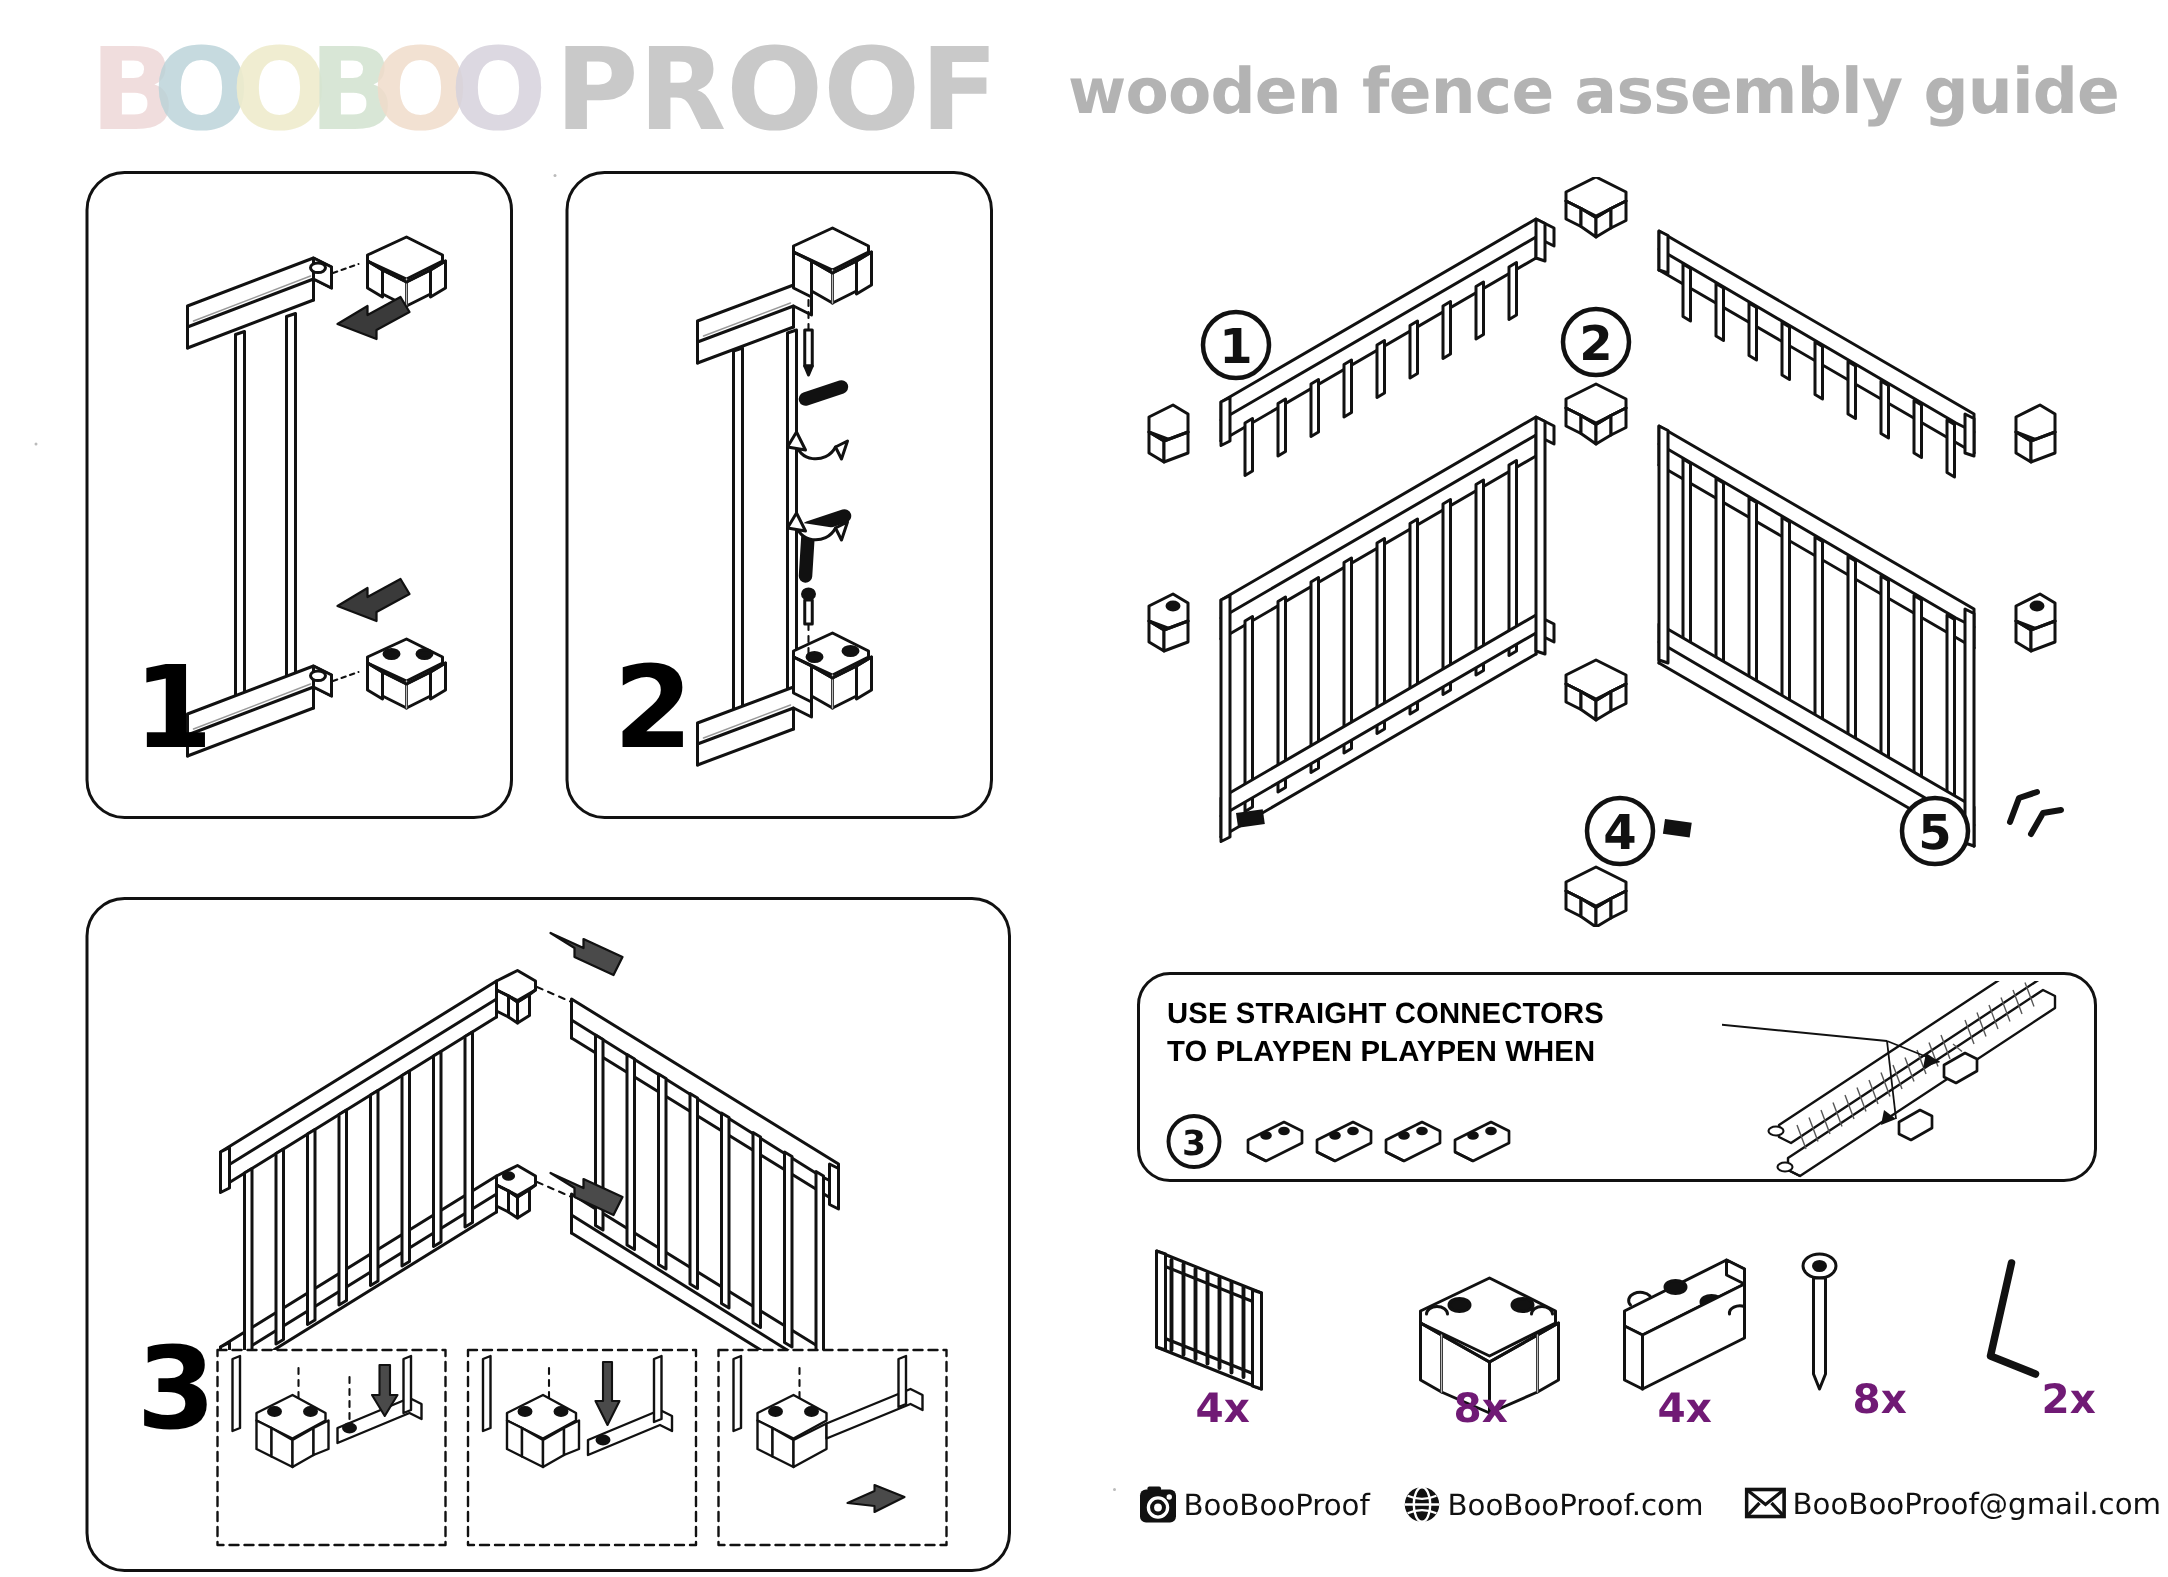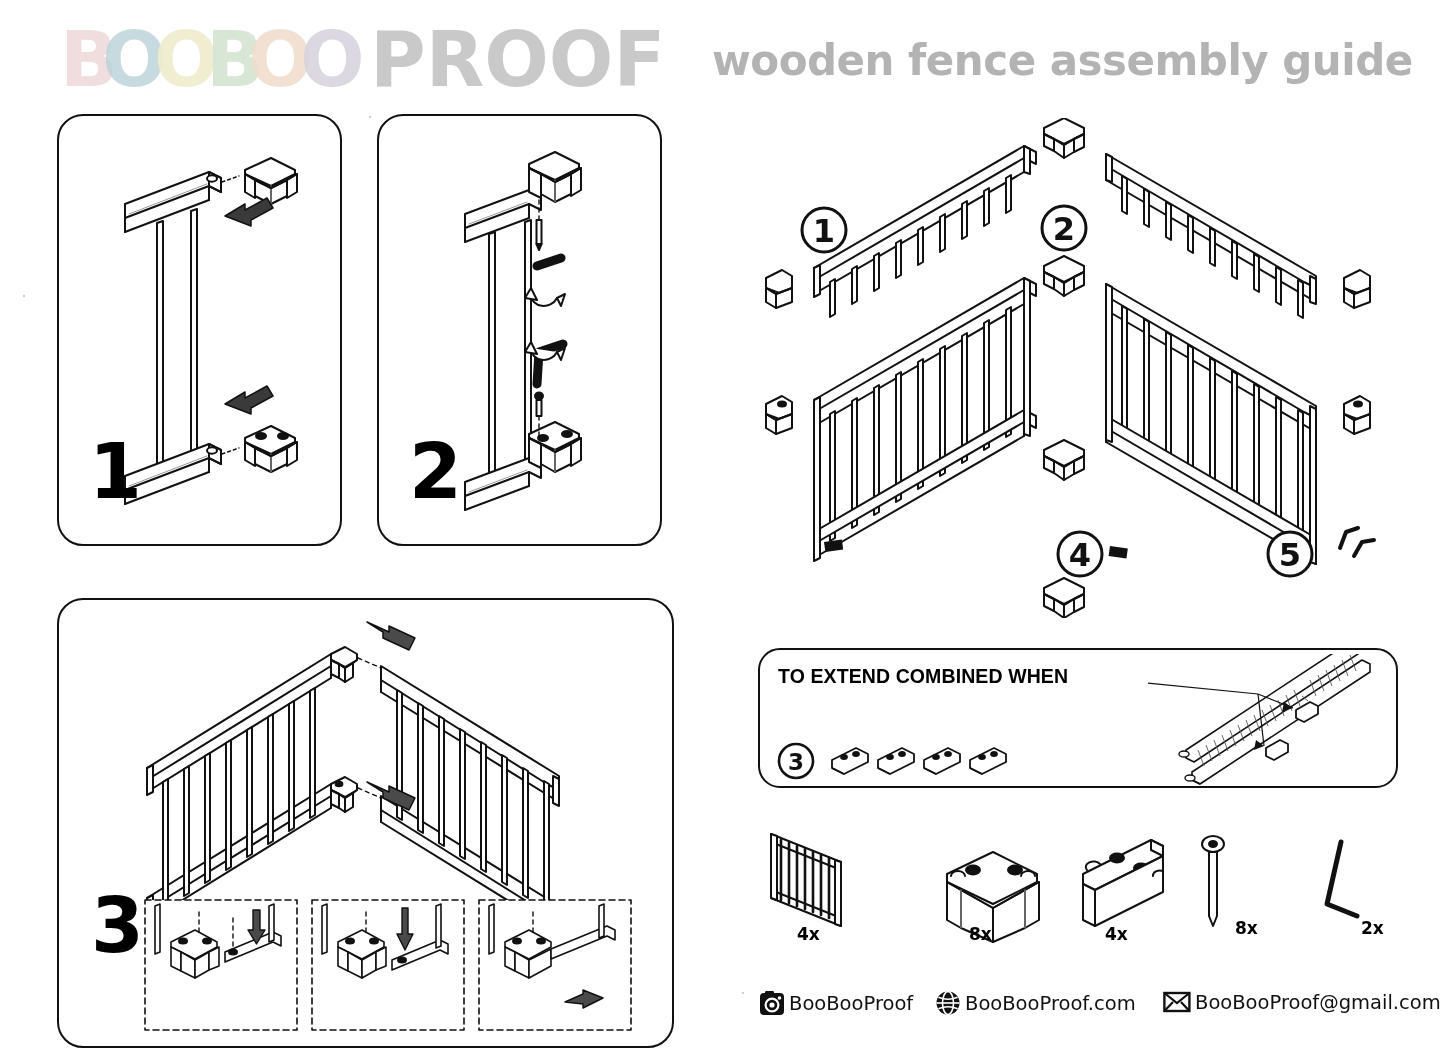--- a/index.html
+++ b/index.html
@@ -59,21 +59,21 @@
     font-weight:bold;font-size:19.5px;line-height:25px;
     letter-spacing:0.1px;color:#000;
   }
   #extend-text .ln{display:block;white-space:nowrap;}
 
   
   #parts-list{left:745px;top:812px;width:665px;height:140px;}
   .part-qty{
     position:absolute;
     font-family:"DejaVu Sans","Liberation Sans",sans-serif;
-    font-weight:bold;font-size:17px;color:#000000;
+    font-weight:bold;font-size:27px;color:#701a75;
   }
 
   
   #footer{left:745px;top:988px;width:670px;height:40px;}
   .foot-item{position:absolute;display:flex;align-items:center;gap:4px;}
   .foot-label{
     font-family:"DejaVu Sans","Liberation Sans",sans-serif;
     font-size:19.5px;font-weight:normal;color:#111;white-space:nowrap;
   }
   .foot-ico{display:block;}
@@ -559,21 +559,22 @@
         <circle cx="542" cy="436" r="22" fill="#fff" stroke="#111" stroke-width="3"></circle>
         <text x="542" y="448" text-anchor="middle" font-family="DejaVu Sans, Liberation Sans, sans-serif" font-size="32" font-weight="bold" fill="#111">5</text>
       </g>
     </g>
   </svg>
 </div>
 
 <div class="abs" id="extend-box">
 
   <div id="extend-text">
-    <span class="ln">TO EXTEND COMBINED WHEN</span>
+    <span class="ln">USE STRAIGHT CONNECTORS</span>
+    <span class="ln">TO PLAYPEN PLAYPEN WHEN</span>
   </div>
 
   <svg class="abs" style="left:14px;top:88px;" width="250" height="46" viewBox="0 0 250 46" xmlns="http://www.w3.org/2000/svg">
     <g>
       <circle cx="22" cy="23" r="17" fill="#fff" stroke="#111" stroke-width="2.6"></circle>
       <text x="22" y="32" text-anchor="middle" font-family="DejaVu Sans, Liberation Sans, sans-serif" font-size="23" font-weight="bold" fill="#111">3</text>
     </g>
     <g fill="none" stroke="#111" stroke-width="1.8" stroke-linejoin="round">
       <g transform="translate(58,8)">
         <polygon points="0,14 24,2 36,8 36,16 12,28 0,22" fill="#fff"></polygon>

